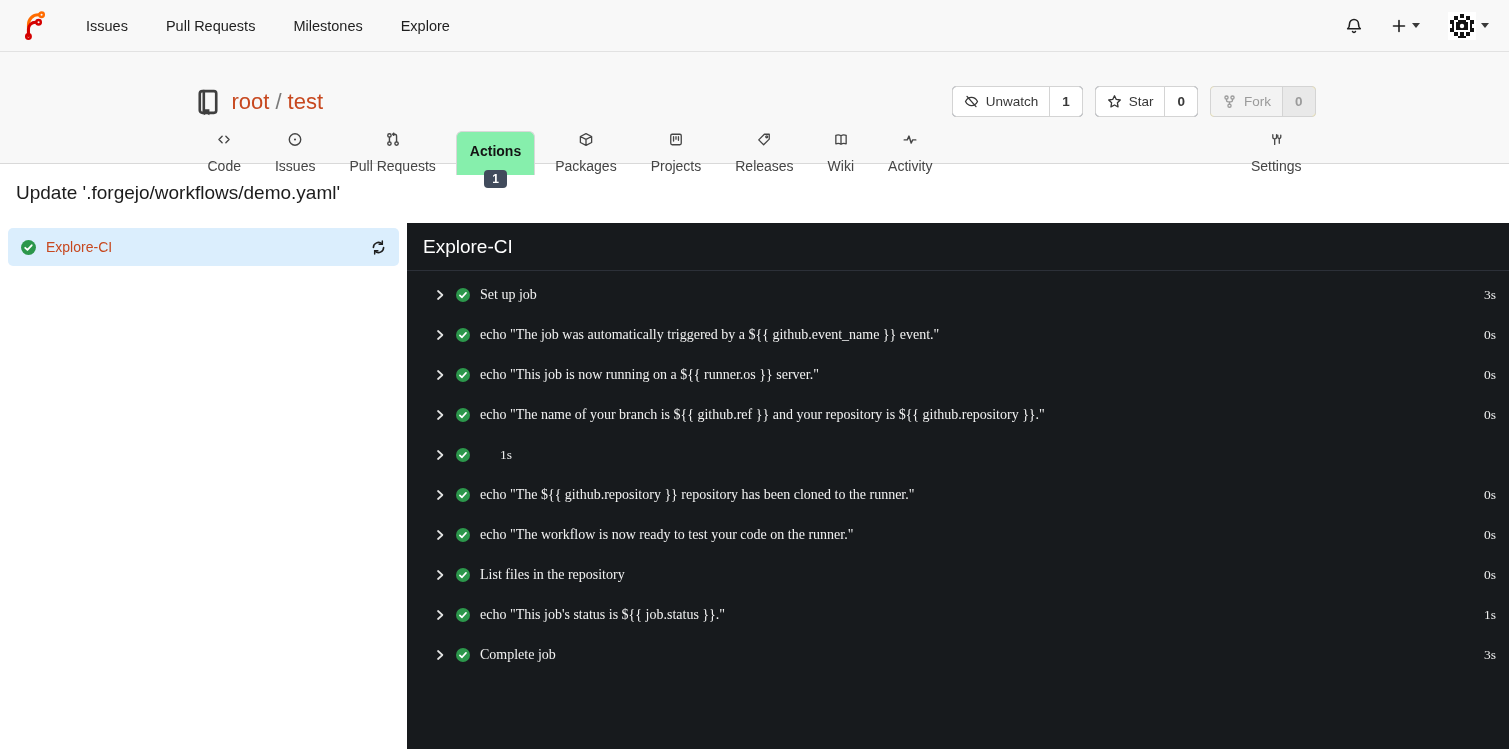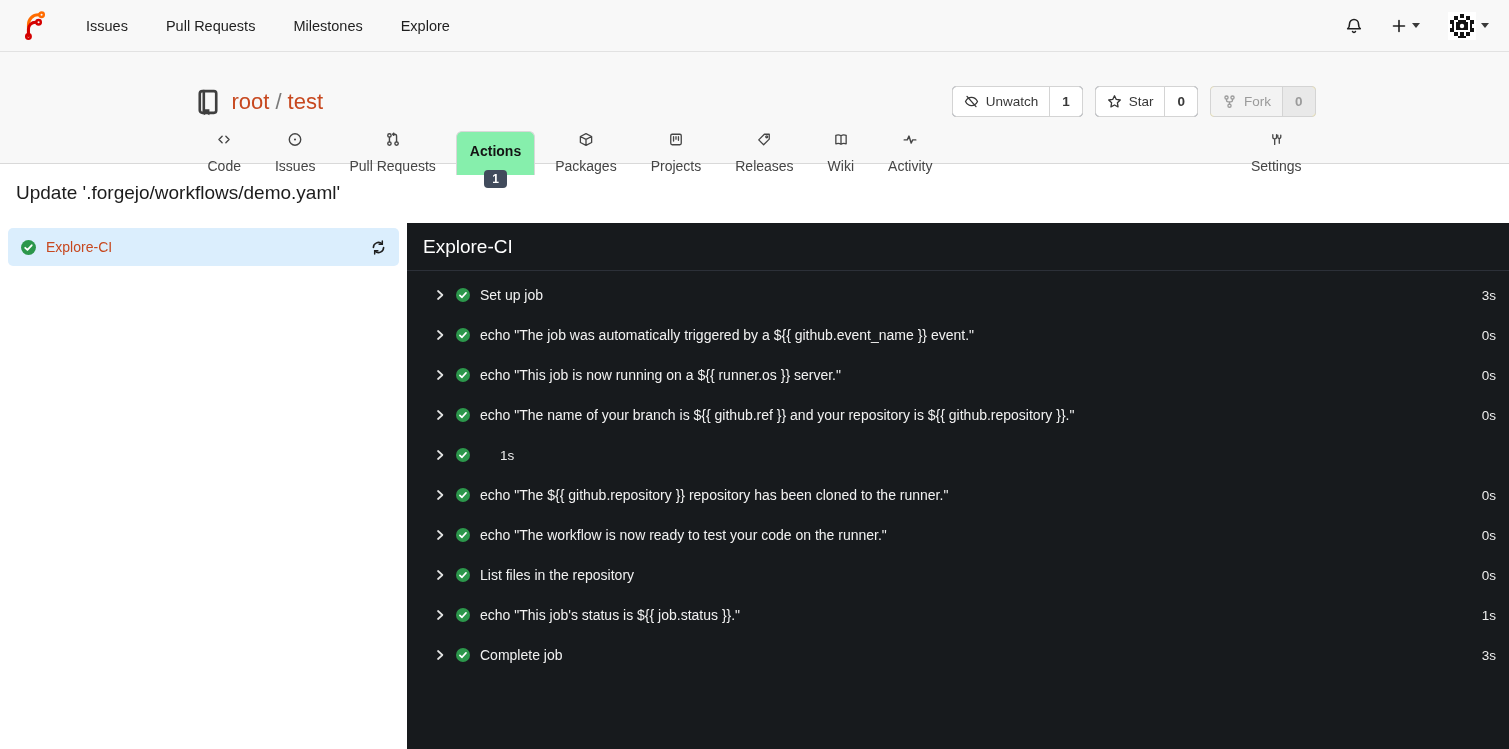--- a/index.html
+++ b/index.html
@@ -69,21 +69,21 @@
     height:38px; background:#dbeefd; border-radius:5px; display:flex; align-items:center;
     gap:9px; padding:0 12px; cursor:pointer;
   }
   .job-name { color:#c7481f; font-size:14px; flex:1; }
   .refresh-btn { color:#1f1f1f; cursor:pointer; display:flex; }
 
   .run-panel { flex:1; background:#171a1d; color:#f0f0f0; display:flex; flex-direction:column; }
   .panel-header { padding:13px 16px 12px; border-bottom:1px solid #2c3038; }
   .panel-title { font-size:19px; font-weight:500; color:#ffffff; }
   .panel-status { font-size:13px; color:#dcdfe3; margin-top:7px; }
-  .steps { padding-top:4px; }
+  .steps { padding-top:4px;font-family:Liberation Serif, serif; }
   .step-row { height:40px; display:flex; align-items:center; gap:9px; padding:0 13px 0 27px; cursor:pointer; }
   .step-chevron { color:#e3e3e3; flex:0 0 auto; }
   .step-name { font-size:14px; color:#f2f2f2; flex:1; white-space:nowrap; overflow:hidden; }
   .step-duration { font-size:13.5px; color:#ededed;margin-left:20px; }
 </style>
 </head>
 <body>
 
 <div class="navbar">
   <svg class="logo" viewBox="0 0 32 32" fill="none" stroke-linecap="round">

